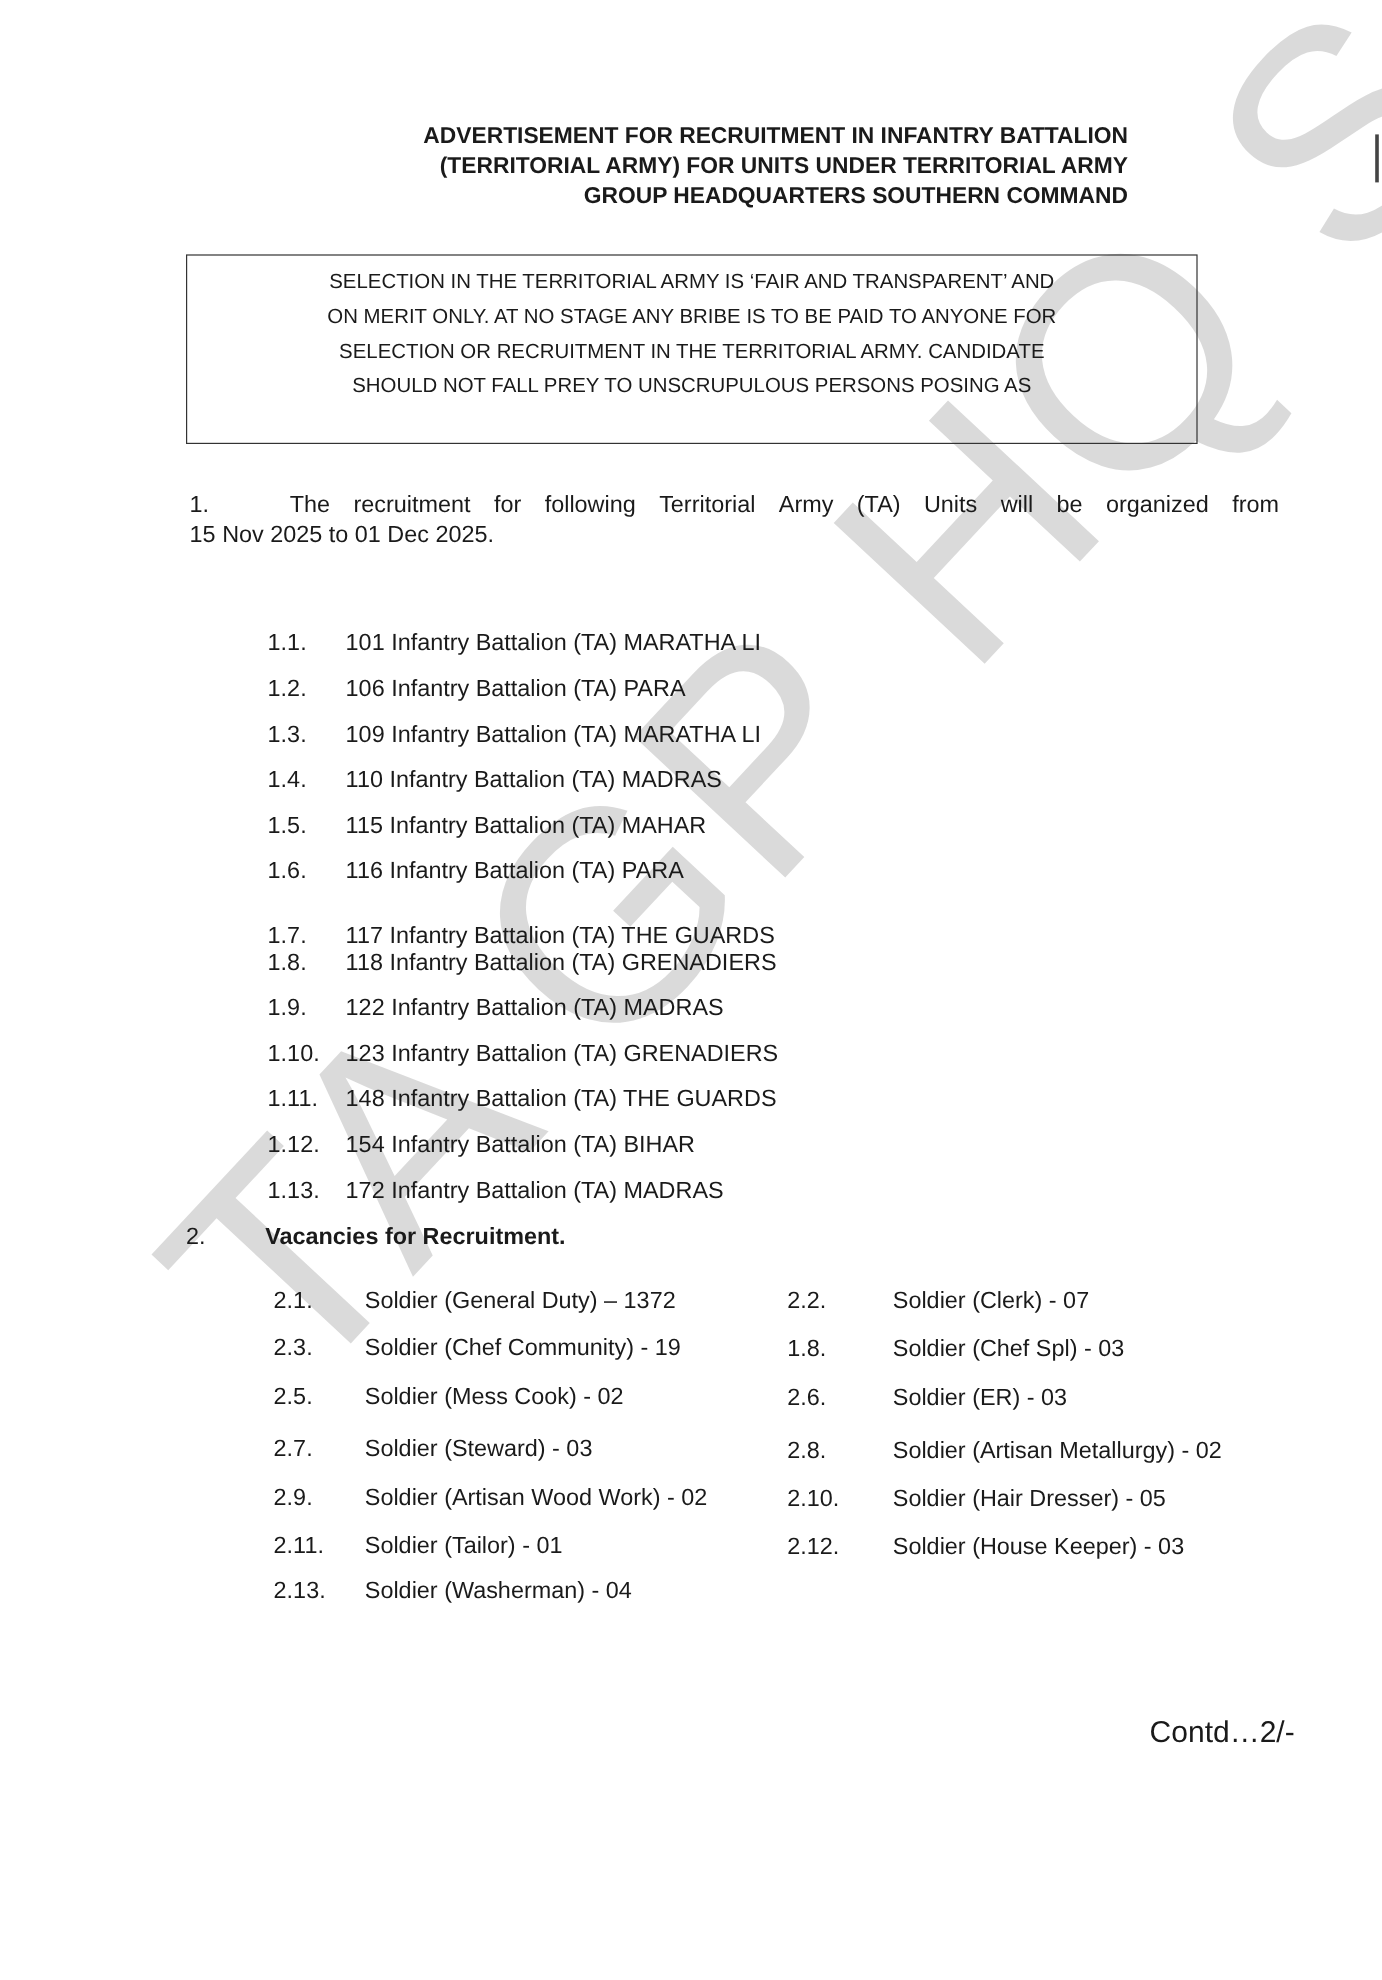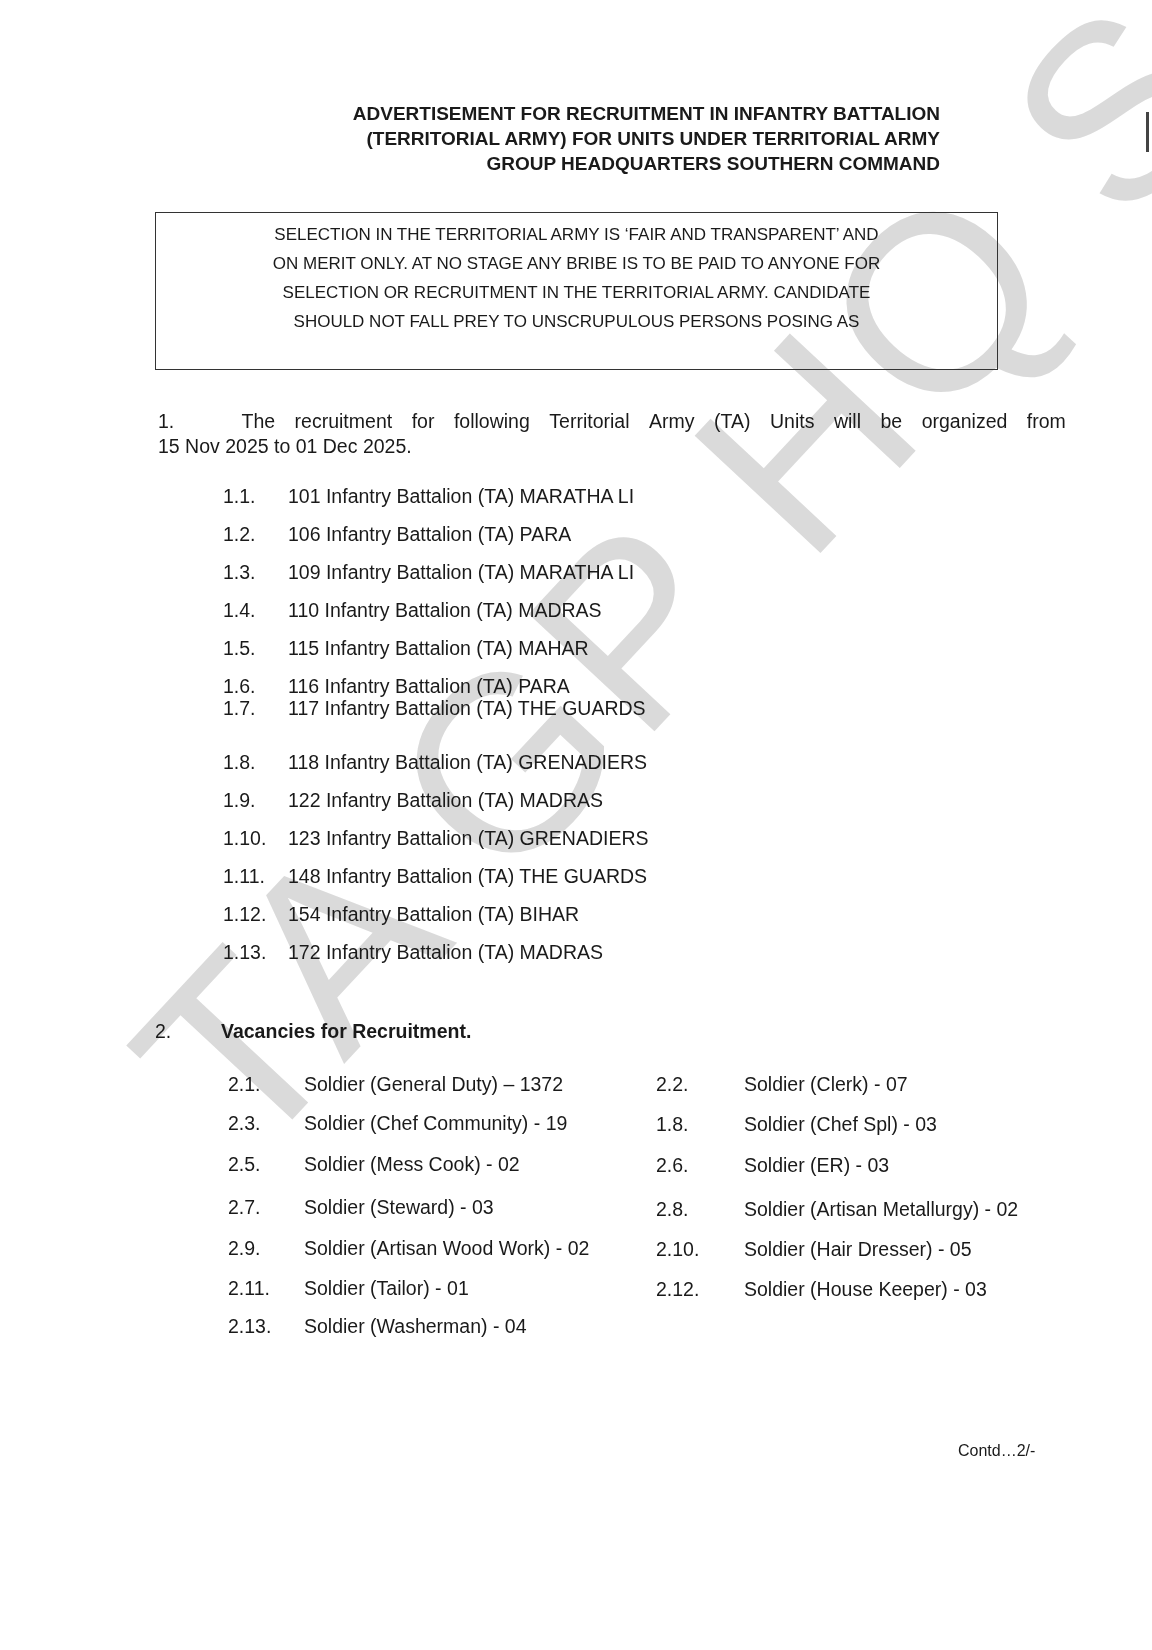--- a/index.html
+++ b/index.html
@@ -26,31 +26,31 @@
     border: 1.5px solid #333; box-sizing: border-box;
   }
   .notice-text {
     position: absolute; left: 160px; top: 220px; width: 833px; text-align: center;
     font-weight: normal; font-size: 17px; line-height: 29px;
   }
   .para1 { position: absolute; left: 158px; top: 409px; width: 908px; font-size: 19.5px; line-height: 25px; }
   .para1 .row1 { display: flex; justify-content: space-between; }
   .para1 .num { width: 64px; }
   .units { position: absolute; left: 223px; top: 485px; }
-  .unit-row { position: absolute; left: 0; height: 30px; width: 500px; font-size: 19.5px; white-space: nowrap; }
+  .unit-row { position: absolute; left: 0; height: 30px; width: 500px; font-size: 19.5px; white-space: nowrap; margin-top: 40px; }
   .unit-row .n { position: absolute; left: 0; }
   .unit-row .t { position: absolute; left: 65px; }
   .para2 { position: absolute; left: 155px; top: 1020px; font-size: 19.5px; }
   .para2 .n { position: absolute; left: 0; }
   .para2 .t { position: absolute; left: 66px; font-weight: bold; white-space: nowrap; }
   .vac { position: absolute; font-size: 19.5px; white-space: nowrap; }
   .vac .n { position: absolute; left: 0; }
   .vac .t { position: absolute; left: 76px; }
   .vac.right .t { left: 88px; }
-  .contd { position: absolute; left: 958px; top: 1430px; font-size: 16px; margin-top: 12px; }
+  .contd { position: absolute; left: 958px; top: 1430px; font-size: 25px; }
 </style>
 </head>
 <body>
 
 <div class="watermark">
   <div class="wm-text">TA GP HQ SC</div>
 </div>
 <div class="edge-mark"></div>
 
 <div class="title">
@@ -104,21 +104,21 @@
       <span class="t">110 Infantry Battalion (TA) MADRAS</span>
     </div>
   <div class="unit-row" style="top:152px">
       <span class="n">1.5.</span>
       <span class="t">115 Infantry Battalion (TA) MAHAR</span>
     </div>
   <div class="unit-row" style="top:190px">
       <span class="n">1.6.</span>
       <span class="t">116 Infantry Battalion (TA) PARA</span>
     </div>
-  <div class="unit-row" style="top:212px">
+  <div class="unit-row" style="top:244px">
       <span class="n">1.7.</span>
       <span class="t">117 Infantry Battalion (TA) THE GUARDS</span>
     </div>
   <div class="unit-row" style="top:266px">
       <span class="n">1.8.</span>
       <span class="t">118 Infantry Battalion (TA) GRENADIERS</span>
     </div>
   <div class="unit-row" style="top:304px">
       <span class="n">1.9.</span>
       <span class="t">122 Infantry Battalion (TA) MADRAS</span>

